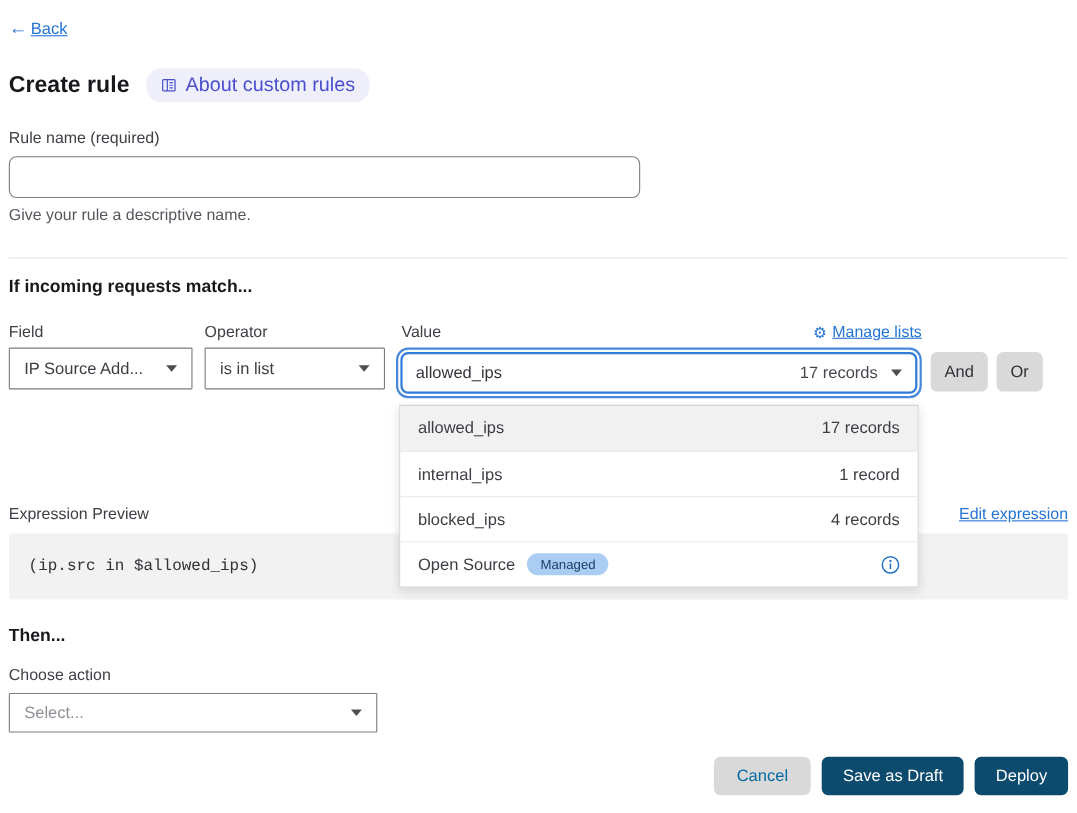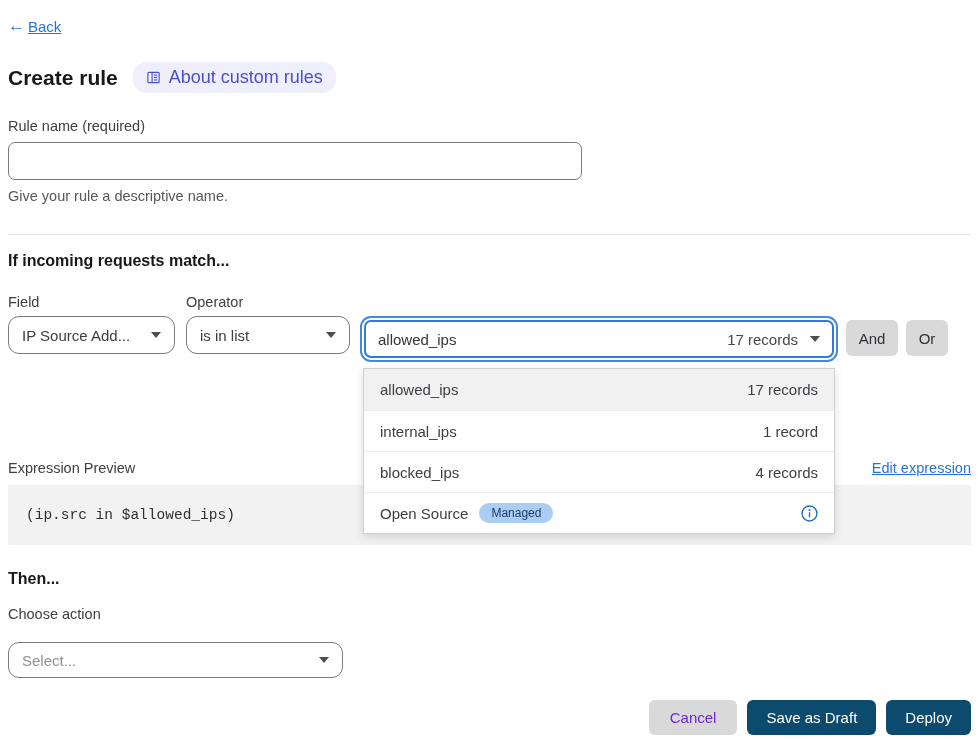--- a/index.html
+++ b/index.html
@@ -42,21 +42,21 @@
   
   .cond-labels { margin-top: 24px; display: flex; align-items: flex-start; }
   .col-field { width: 167px; margin-right: 11px; }
   .col-op    { width: 164px; margin-right: 10px; }
   .col-val   { width: 478px; display: flex; justify-content: space-between; align-items: center; padding-left: 5px; }
   .manage-link { color: #2574d4; font-size: 14.5px; display: inline-flex; align-items: center; gap: 5px; cursor: pointer; }
   .manage-link .txt { text-decoration: underline; }
   .gear { font-size: 14px; line-height: 1; }
 
   .cond-row { margin-top: 6px; display: flex; align-items: flex-start; }
-  .select-box { height: 38px; border: 1px solid #7c7c7c; border-radius: 11px;
+  .select-box { height: 38px; border: 1px solid #7c7c7c; border-radius: 1px;
     display: flex; align-items: center; justify-content: space-between;
     padding: 16px 13px; font-size: 15px; color: #3b3d42; background: #fff; cursor: pointer; }
   .chevron { width: 0; height: 0; border-left: 5px solid transparent;
     border-right: 5px solid transparent; border-top: 6px solid #4e4e4e; flex: none; }
 
   .valuebox-outer { width: 478px; margin-right: 8px; position: relative; }
   .valuebox { margin: 4px; height: 38px; background: #fff;
     border: 2px solid #2e7bd9; border-radius: 7px;
     box-shadow: 0 0 0 2px #ffffff, 0 0 0 4px #4787dc;
     display: flex; align-items: center; justify-content: space-between;
@@ -88,29 +88,29 @@
   
   .expr-head { margin-top: 98px; display: flex; justify-content: space-between; align-items: center; }
   .edit-link { color: #2574d4; font-size: 14.5px; text-decoration: underline; cursor: pointer; }
   .expr-box { margin-top: 9px; height: 60px; background: #f2f2f3; border-radius: 2px;
     display: flex; align-items: center; padding-left: 18px;
     font-family: "Liberation Mono", monospace; font-size: 14.5px; color: #2e3034; }
 
   
   .then-heading { margin-top: 25px; }
   .choose-label { margin-top: 18px; }
-  .action-select { margin-top: 20px; width: 335px; height: 36px; }
+  .action-select { margin-top: 8px; width: 335px; height: 36px; }
   .placeholder-text { color: #8d9095; }
 
   
   .footer { margin-top: 22px; display: flex; justify-content: flex-end; gap: 10px; }
   .btn { height: 35px; border-radius: 6px; border: none; font-size: 15px;
     display: flex; align-items: center; justify-content: center; cursor: pointer;
     font-family: "Liberation Sans", sans-serif; }
-  .btn-cancel { background: #d9d9d9; color: #6d28d9; padding: 1px 21px; }
+  .btn-cancel { background: #d9d9d9; color: #0369a1; padding: 1px 21px; }
   .btn-primary { background: #0c4a6e; color: #ffffff; padding: 0 19px; }
 </style>
 </head>
 <body>
 
 <div class="container">
 
   <a class="back-link">
     <span class="arrow">←</span>
     <span class="txt">Back</span>
@@ -134,20 +134,27 @@
   <input class="rule-name-input" type="text" value="" style="">
   <div class="help-text">Give your rule a descriptive name.</div>
 
   <div class="divider"></div>
 
   <div class="section-heading">If incoming requests match...</div>
 
   <div class="cond-labels">
     <div class="col-field field-label">Field</div>
     <div class="col-op field-label">Operator</div>
+    <div class="col-val">
+      <span class="field-label">Value</span>
+      <span class="manage-link">
+        <span class="gear">⚙</span>
+        <span class="txt">Manage lists</span>
+      </span>
+    </div>
   </div>
 
   <div class="cond-row">
     <div class="select-box col-field">
       <span>IP Source Add...</span>
       <span class="chevron"></span>
     </div>
     <div class="select-box col-op">
       <span>is in list</span>
       <span class="chevron"></span>

